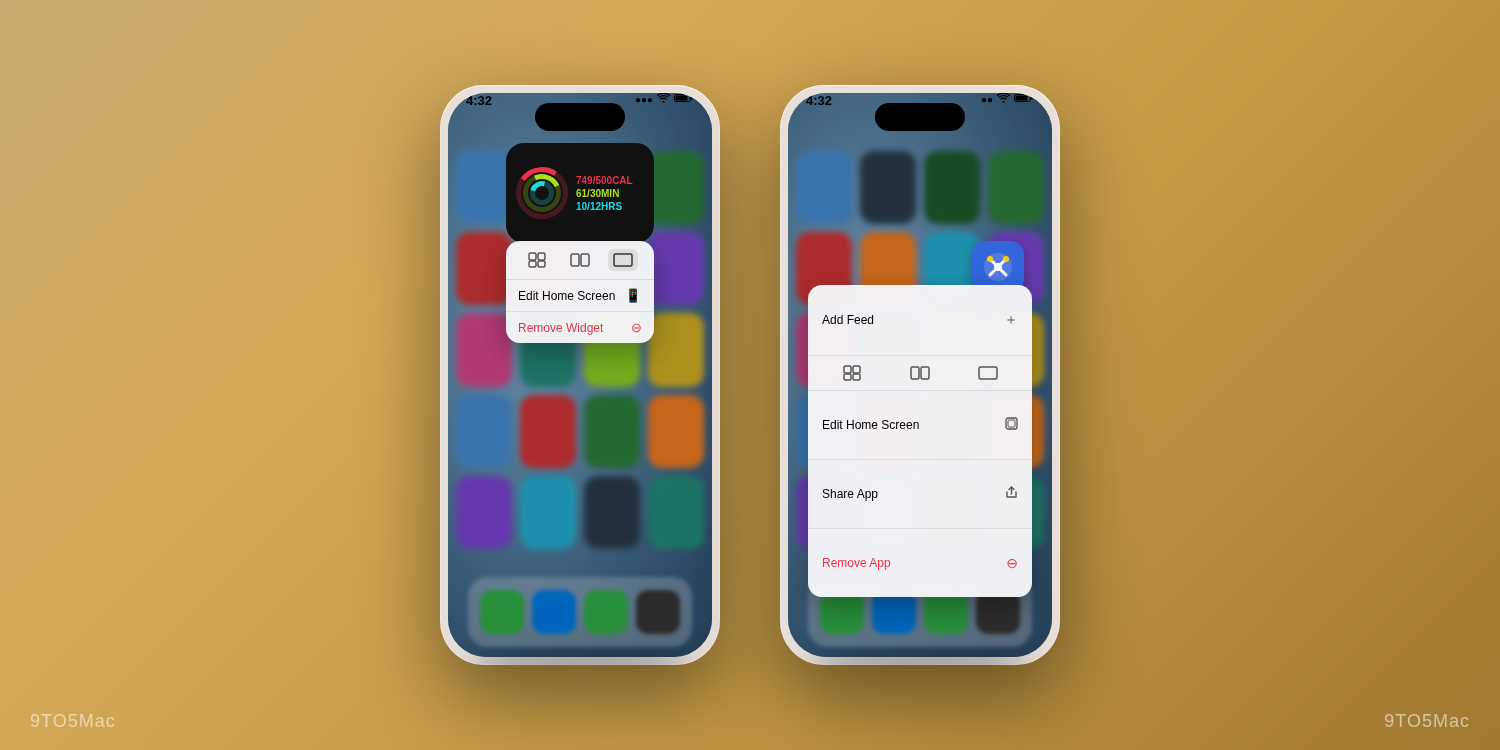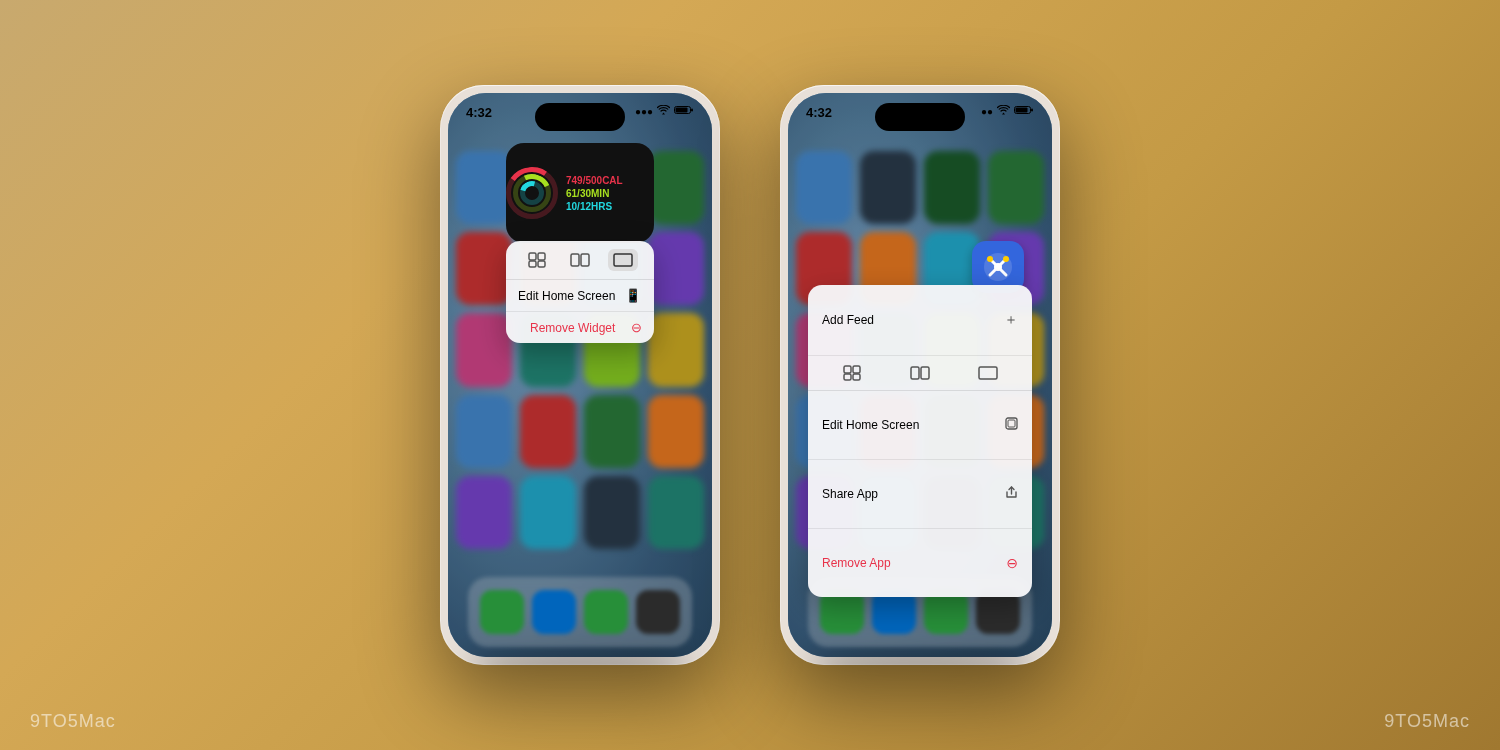--- a/index.html
+++ b/index.html
@@ -80,21 +80,21 @@
 
     
     .status-bar {
       position: absolute;
       top: 0;
       left: 0;
       right: 0;
       height: 44px;
       display: flex;
       align-items: flex-start;
-      padding: 12px 18px 0;
+      padding: 0 18px 0;
       justify-content: space-between;
       z-index: 50;
     }
     .status-time {
       font-size: 13px;
       font-weight: 600;
       color: #000;
     }
     .status-icons {
       display: flex;
@@ -176,20 +176,21 @@
     }
 
     
     .activity-widget {
       width: 148px;
       height: 100px;
       background: #111;
       border-radius: 18px;
       display: flex;
       align-items: center;
+      padding: 10px;
       gap: 8px;
       margin-bottom: 0;
     }
     .activity-rings {
       width: 52px;
       height: 52px;
       position: relative;
     }
     .ring {
       position: absolute;
@@ -264,21 +265,21 @@
     }
     .menu-item {
       padding: 8px 12px;
       font-size: 12px;
       color: #000;
       display: flex;
       align-items: center;
       justify-content: space-between;
       border-bottom: 1px solid rgba(0,0,0,0.08);
     }
-    .menu-item:last-child { border-bottom: none; margin-left: 12px; }
+    .menu-item:last-child { border-bottom: none; }
     .menu-item.red { color: #e8334a; }
     .menu-icon { font-size: 13px; color: #666; }
     .menu-icon.red { color: #e8334a; }
 
     
     .app-icon-featured {
       position: absolute;
       top: 148px;
       right: 28px;
       width: 52px;

